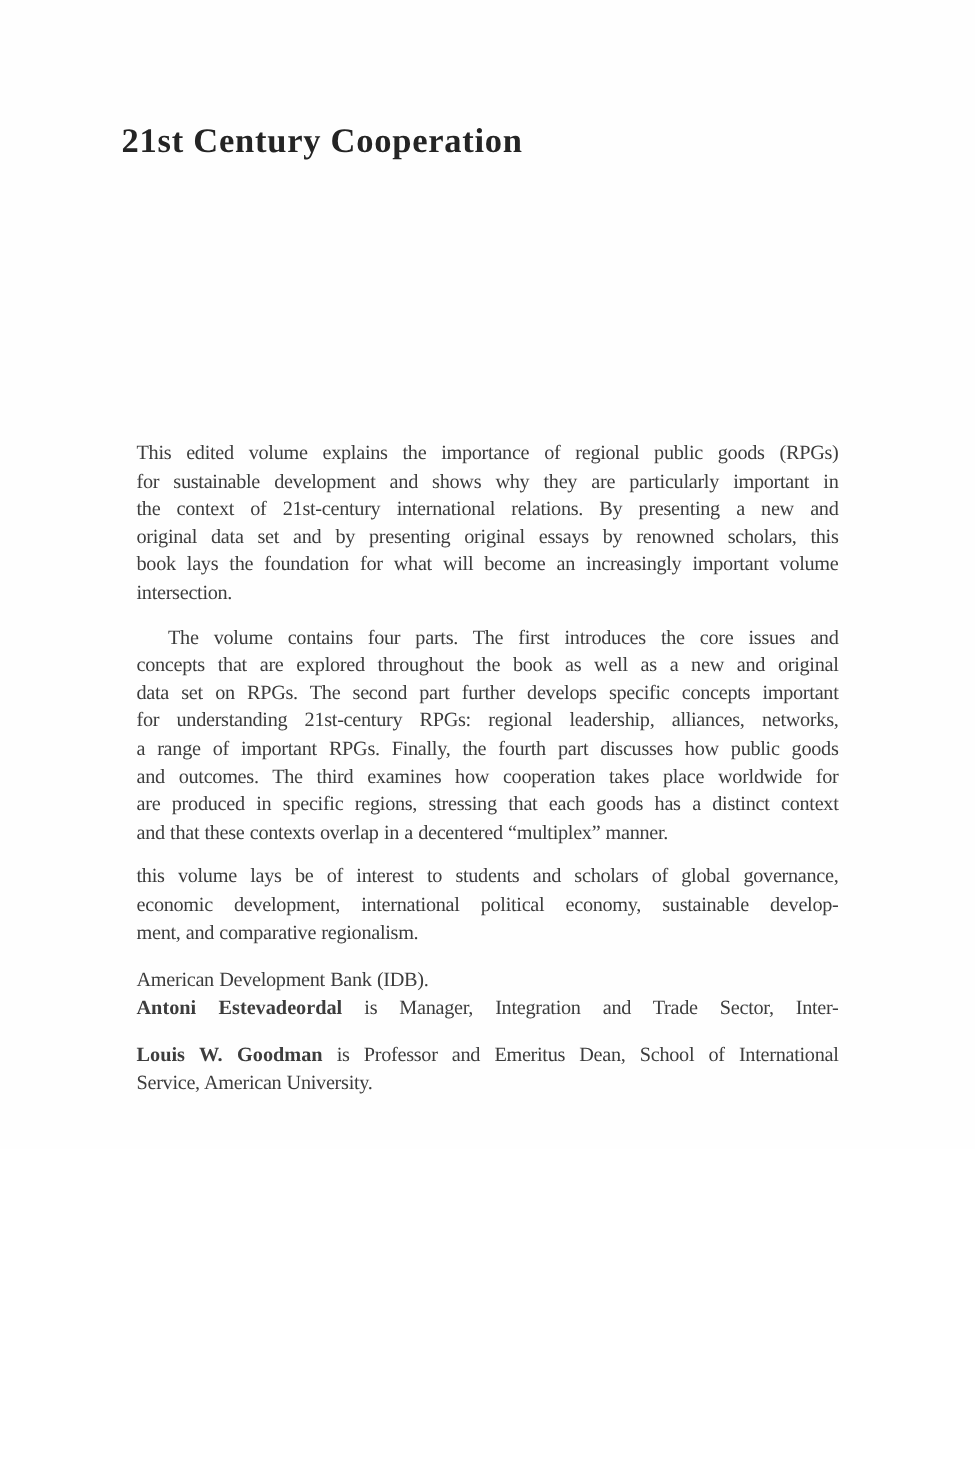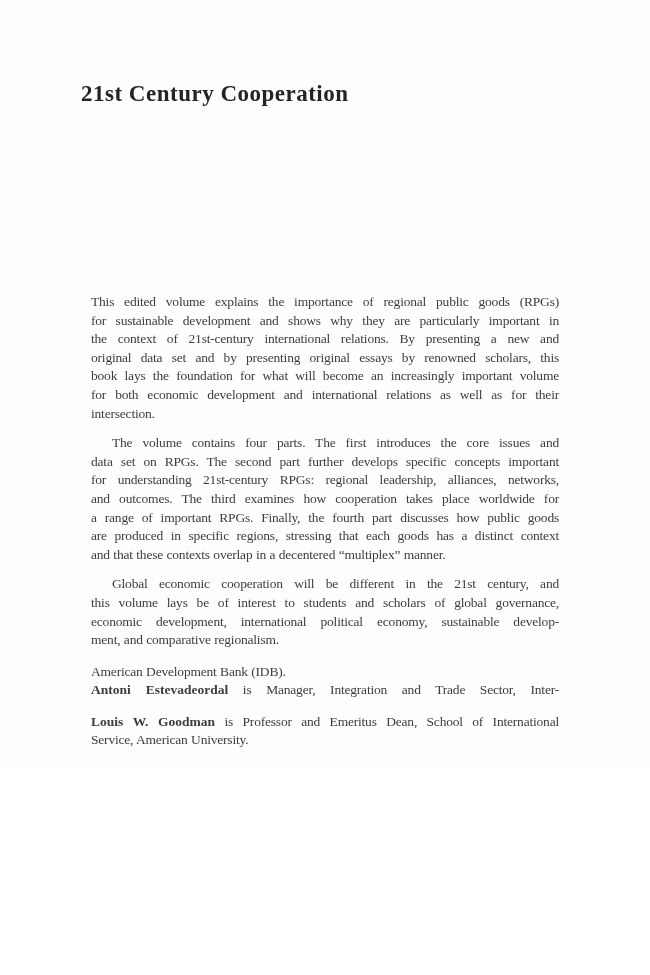--- a/index.html
+++ b/index.html
@@ -64,36 +64,35 @@
   <h1 class="title">21st Century Cooperation</h1>
 
   <div class="content">
 
     <div class="para">
       <div class="line">This edited volume explains the importance of regional public goods (RPGs)</div>
       <div class="line">for sustainable development and shows why they are particularly important in</div>
       <div class="line">the context of 21st-century international relations. By presenting a new and</div>
       <div class="line">original data set and by presenting original essays by renowned scholars, this</div>
       <div class="line">book lays the foundation for what will become an increasingly important volume</div>
-      <div class="line">for both economic development and international relations as well as for their</div>
       <div class="line last">intersection.</div>
     </div>
 
     <div class="para">
       <div class="line indent">The volume contains four parts. The first introduces the core issues and</div>
+      <div class="line">concepts that are explored throughout the book as well as a new and original</div>
       <div class="line">data set on RPGs. The second part further develops specific concepts important</div>
       <div class="line">for understanding 21st-century RPGs: regional leadership, alliances, networks,</div>
+      <div class="line">a range of important RPGs. Finally, the fourth part discusses how public goods</div>
       <div class="line">and outcomes. The third examines how cooperation takes place worldwide for</div>
-      <div class="line">a range of important RPGs. Finally, the fourth part discusses how public goods</div>
       <div class="line">are produced in specific regions, stressing that each goods has a distinct context</div>
       <div class="line last">and that these contexts overlap in a decentered “multiplex” manner.</div>
     </div>
 
     <div class="para">
-      <div class="line indent">Global economic cooperation will be different in the 21st century, and</div>
       <div class="line">this volume lays be of interest to students and scholars of global governance,</div>
       <div class="line">economic development, international political economy, sustainable develop-</div>
       <div class="line last">ment, and comparative regionalism.</div>
     </div>
 
     <div class="para author">
       <div class="line last">American Development Bank (IDB).</div>
       <div class="line"><span class="bold">Antoni Estevadeordal</span><span> is Manager, Integration and Trade Sector, Inter-</span></div>
     </div>
 

